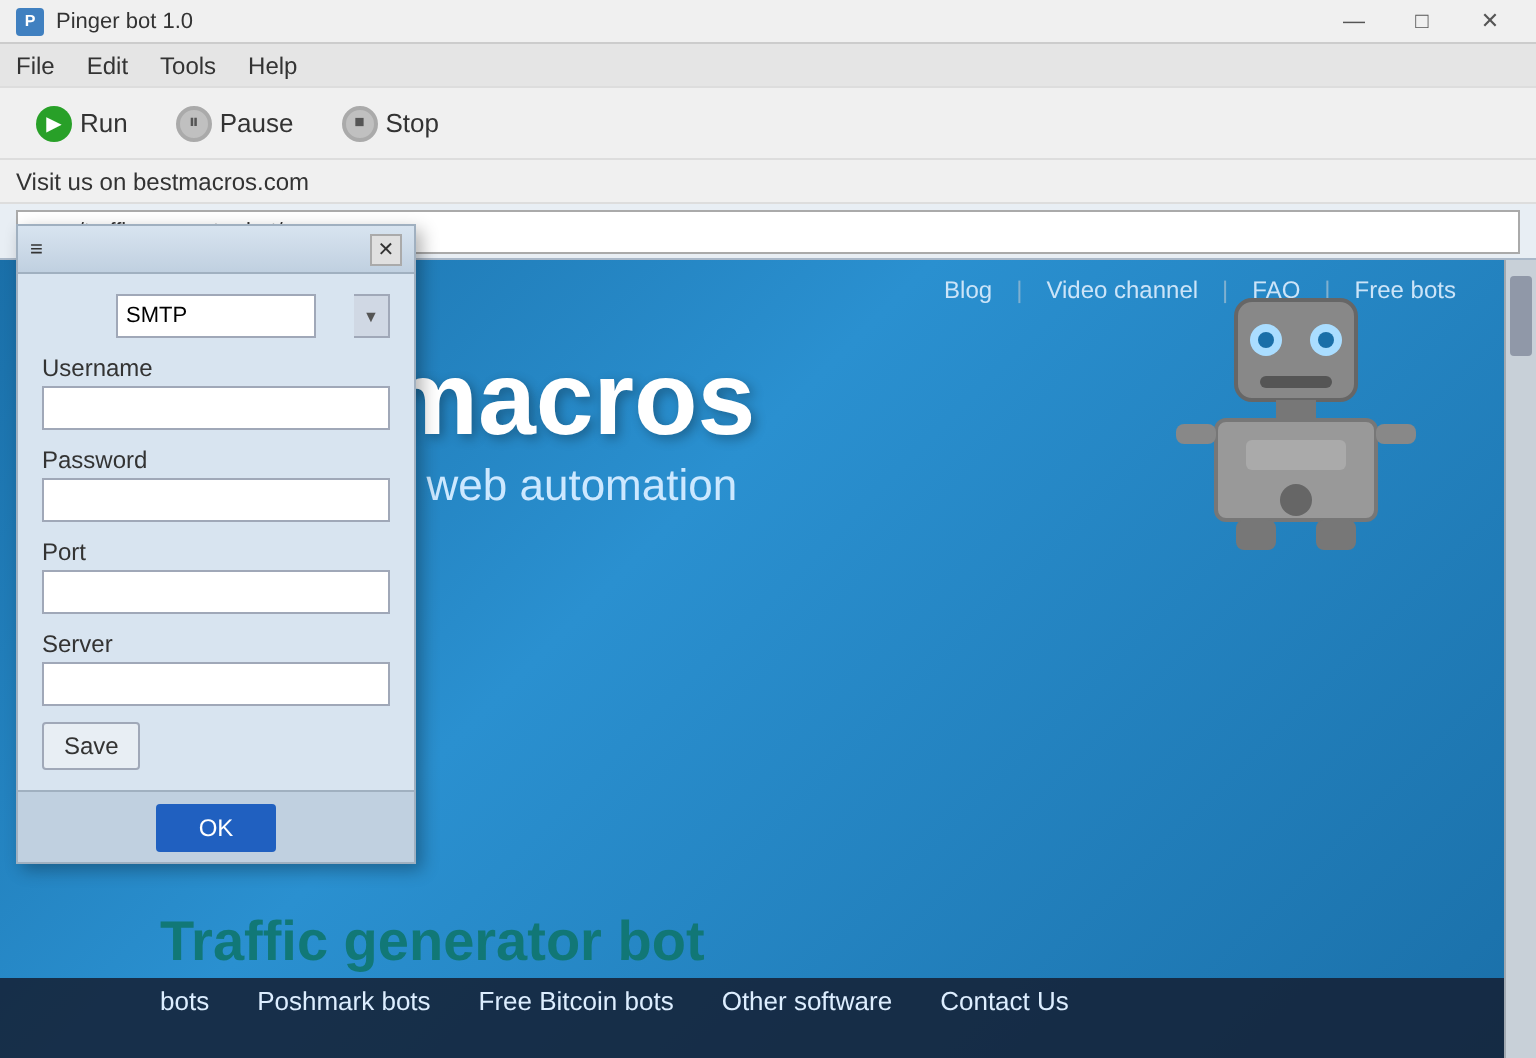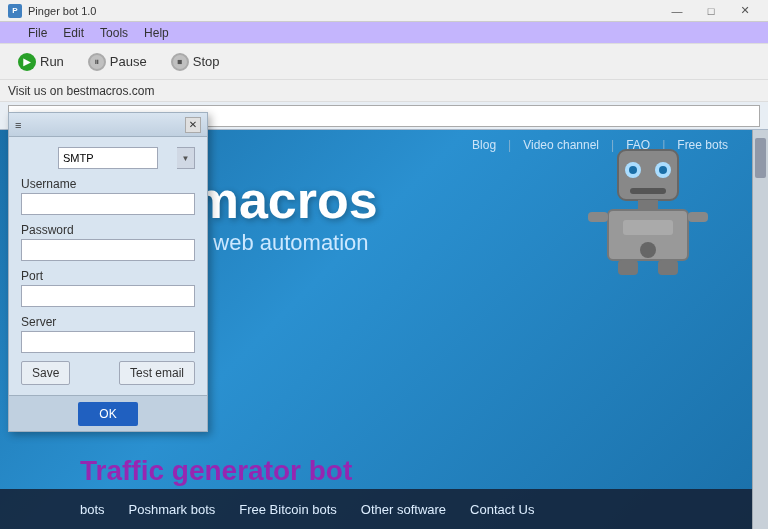--- a/index.html
+++ b/index.html
@@ -54,25 +54,25 @@
       cursor: pointer;
       font-size: 11px;
       color: #555;
       display: flex;
       align-items: center;
       justify-content: center;
     }
 
     
     .menu-bar {
-      background: #c4b5fd;
-      height: 22px;
-      display: flex;
-      align-items: center;
-      padding: 0 20px;
+      background: #e5e5e5;
+      height: 22px;
+      display: flex;
+      align-items: center;
+      padding: 0 0;
       border-bottom: 1px solid #ddd;
     }
     .menu-item {
       padding: 2px 8px;
       cursor: pointer;
       font-size: 12px;
       color: #333;
       border-radius: 2px;
     }
 
@@ -214,21 +214,21 @@
 
     
     .site-nav-bar {
       position: absolute;
       bottom: 0;
       left: 0;
       right: 0;
       height: 40px;
       background: rgba(20,30,50,0.85);
       display: flex;
-      align-items: center;
+      align-items: flex-start;
       padding: 0 80px;
       gap: 24px;
     }
     .site-nav-item {
       color: #ddeeff;
       font-size: 13px;
       cursor: pointer;
       padding: 4px 0;
     }
 
@@ -261,21 +261,21 @@
       border-radius: 2px;
     }
 
     
     .site-bottom-text {
       position: absolute;
       bottom: 42px;
       left: 80px;
       font-size: 28px;
       font-weight: bold;
-      color: #a21caf;
+      color: #0f766e;
       opacity: 0.9;
     }
 
     
     .modal-overlay {
       position: absolute;
       top: 0; left: 0; right: 0; bottom: 0;
       z-index: 10;
       pointer-events: none;
     }
@@ -552,21 +552,20 @@
           <input class="form-input" type="text" value="" style="">
         </div>
 
         <div class="form-group">
           <label class="form-label">Server</label>
           <input class="form-input" type="text" value="" style="">
         </div>
 
         <div class="modal-buttons">
           <button class="btn-small">Save</button>
-          <button class="btn-small">Test email</button>
         </div>
       </div>
 
       <div class="modal-footer">
         <button class="btn-ok">OK</button>
       </div>
     </div>
   </div>
 </div>
 

